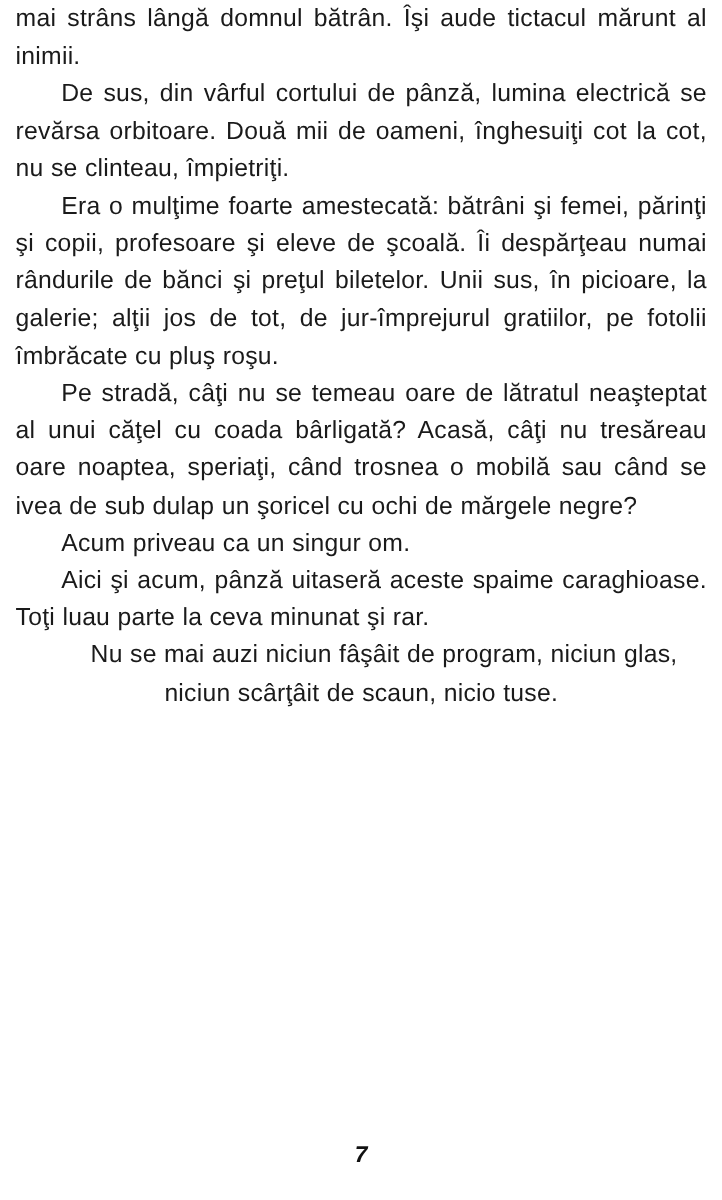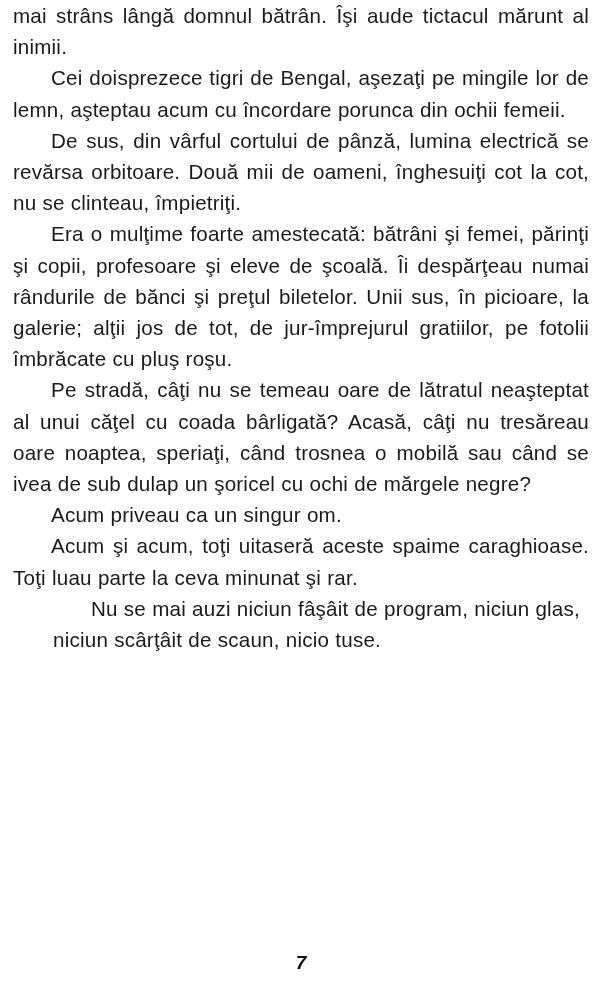--- a/index.html
+++ b/index.html
@@ -39,22 +39,21 @@
     hyphens: none;
   }
   .para.indent {
     text-indent: 38px;
   }
   .para.first-line {
     text-indent: 0;
   }
   
   .para:last-of-type {
-    text-align: left;
-    margin-left: 40px;
+    text-align: center;
   }
   .folio {
     position: absolute;
     left: 0;
     right: 0;
     top: 952px;
     text-align: center;
     font-size: 19px;
     font-weight: bold;
     font-style: italic;
@@ -63,24 +62,23 @@
   }
   
 </style>
 </head>
 <body>
 
 <div class="page">
 
   <div class="text-body">
     <p class="para first-line">mai strâns lângă domnul bătrân. Îşi aude tictacul mărunt al inimii.</p>
-    <p class="para indent">Cei doisprezece tigri de Bengal, aşezaţi pe mingile lor de lemn, aşteptau acum cu încordare porunca din ochii femeii.</p>
     <p class="para indent">De sus, din vârful cortului de pânză, lumina electrică se revărsa orbitoare. Două mii de oameni, înghesuiţi cot la cot, nu se clinteau, împietriţi.</p>
     <p class="para indent">Era o mulţime foarte amestecată: bătrâni şi femei, părinţi şi copii, profesoare şi eleve de şcoală. Îi despărţeau numai rândurile de bănci şi preţul biletelor. Unii sus, în picioare, la galerie; alţii jos de tot, de jur-împrejurul gratiilor, pe fotolii îmbrăcate cu pluş roşu.</p>
     <p class="para indent">Pe stradă, câţi nu se temeau oare de lătratul neaşteptat al unui căţel cu coada bârligată? Acasă, câţi nu tresăreau oare noaptea, speriaţi, când trosnea o mobilă sau când se ivea de sub dulap un şoricel cu ochi de mărgele negre?</p>
     <p class="para indent">Acum priveau ca un singur om.</p>
-    <p class="para indent">Acum şi acum, toţi uitaseră aceste spaime caraghioase. Toţi luau parte la ceva minunat şi rar.</p>
+    <p class="para indent">Aici şi acum, pânză uitaseră aceste spaime caraghioase. Toţi luau parte la ceva minunat şi rar.</p>
     <p class="para indent">Nu se mai auzi niciun fâşâit de program, niciun glas, niciun scârţâit de scaun, nicio tuse.</p>
   </div>
 
   <div class="folio">7</div>
 
 </div>
 
 </body></html>

